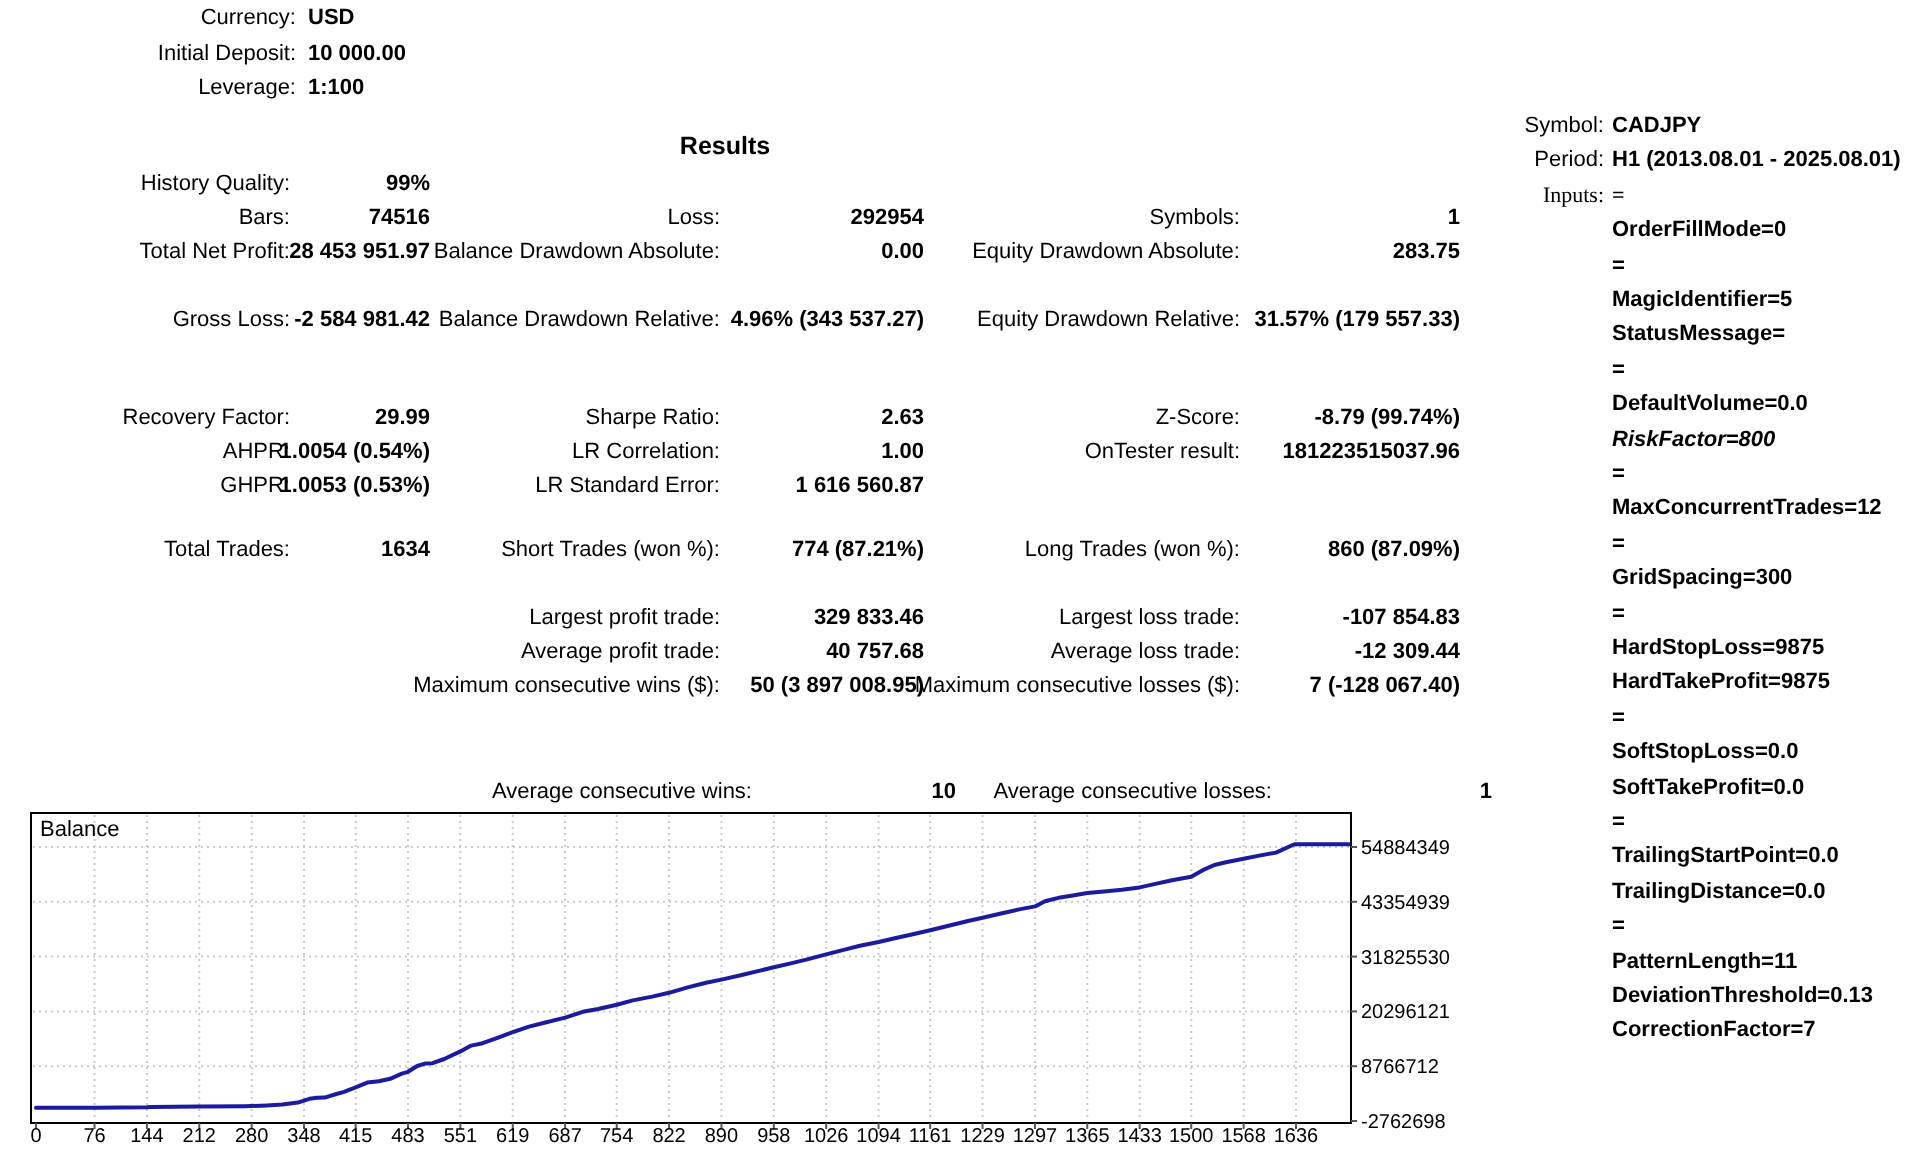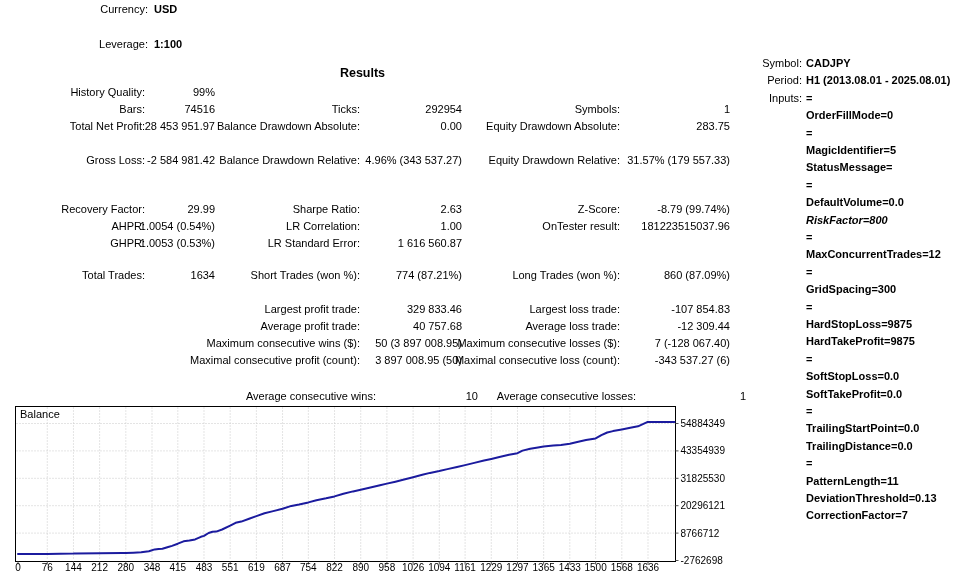--- a/index.html
+++ b/index.html
@@ -18,21 +18,21 @@
   
   #results-title{
     position:absolute;left:280px;top:66px;width:165px;text-align:center;
     font-weight:bold;font-size:12.5px;
   }
   
   #stats{position:absolute;left:0;top:0;width:960px;height:400px;}
   .stat-row{position:absolute;left:0;width:960px;height:17px;}
   .cell{position:absolute;top:0;white-space:nowrap;}
   .lab{ }
-  .val{font-weight:normal;padding-left:48px;}
+  .val{font-weight:bold;padding-left:48px;}
   .c0{right:815px;}
   .c1{right:745px;}
   .c2{right:600px;}
   .c3{right:498px;}
   .c4{right:340px;}
   .c5{right:230px;}
   
   #sidebar{position:absolute;left:0;top:0;width:853px;height:577px;}
   .sb-l{right:158px;}
   .sb-v{left:806px;}
@@ -41,37 +41,41 @@
   #chart{position:absolute;left:0;top:400px;width:760px;height:177px;}
 </style>
 </head>
 <body>
 
 <div id="account" class="abs" style="left:0;top:0;width:400px;height:55px;">
     <div class="kv-row" style="top: 3px;">
       <span class="kv-label acc-l">Currency:</span>
       <span class="kv-value acc-v">USD</span>
     </div>
+    <div class="kv-row" style="top: 20.5px;">
+      <span class="kv-label acc-l">Initial Deposit:</span>
+      <span class="kv-value acc-v">10 000.00</span>
+    </div>
     <div class="kv-row" style="top: 38px;">
       <span class="kv-label acc-l">Leverage:</span>
       <span class="kv-value acc-v">1:100</span>
     </div>
   </div>
 
 <div id="results-title">Results</div>
 
 <div id="stats">
     <div class="stat-row" style="top: 86px;">
       <span class="cell c0 lab">History Quality:</span>
       <span class="cell c1 val">99%</span>
     </div>
     <div class="stat-row" style="top: 103px; text-align: center;">
       <span class="cell c0 lab">Bars:</span>
       <span class="cell c1 val">74516</span>
-      <span class="cell c2 lab">Ticks:</span>
+      <span class="cell c2 lab">Loss:</span>
       <span class="cell c3 val">292954</span>
       <span class="cell c4 lab">Symbols:</span>
       <span class="cell c5 val">1</span>
     </div>
     <div class="stat-row" style="top: 120px;">
       <span class="cell c0 lab">Total Net Profit:</span>
       <span class="cell c1 val">28 453 951.97</span>
       <span class="cell c2 lab">Balance Drawdown Absolute:</span>
       <span class="cell c3 val">0.00</span>
       <span class="cell c4 lab">Equity Drawdown Absolute:</span>
@@ -126,44 +130,38 @@
       <span class="cell c3 val">40 757.68</span>
       <span class="cell c4 lab">Average loss trade:</span>
       <span class="cell c5 val">-12 309.44</span>
     </div>
     <div class="stat-row" style="top: 337px;">
       <span class="cell c2 lab">Maximum consecutive wins ($):</span>
       <span class="cell c3 val">50 (3 897 008.95)</span>
       <span class="cell c4 lab">Maximum consecutive losses ($):</span>
       <span class="cell c5 val">7 (-128 067.40)</span>
     </div>
-    <div class="stat-row" style="top: 354px;">
-      <span class="cell c2 lab">Maximal consecutive profit (count):</span>
-      <span class="cell c3 val">3 897 008.95 (50)</span>
-      <span class="cell c4 lab">Maximal consecutive loss (count):</span>
-      <span class="cell c5 val">-343 537.27 (6)</span>
-    </div>
     <div class="stat-row" style="top: 390px; margin-left: 16px;">
       <span class="cell c2 lab">Average consecutive wins:</span>
       <span class="cell c3 val">10</span>
       <span class="cell c4 lab">Average consecutive losses:</span>
       <span class="cell c5 val">1</span>
     </div>
   </div>
 
 <div id="sidebar">
     <div class="kv-row" style="top: 57px;">
       <span class="kv-label sb-l">Symbol:</span>
       <span class="kv-value sb-v">CADJPY</span>
     </div>
     <div class="kv-row" style="top: 74.4px;">
       <span class="kv-label sb-l">Period:</span>
       <span class="kv-value sb-v">H1 (2013.08.01 - 2025.08.01)</span>
     </div>
-    <div class="kv-row" style="top: 91.8px;">
+    <div class="kv-row" style="top: 91.8px; font-family: Liberation Serif, serif;">
       <span class="kv-label sb-l">Inputs:</span>
       <span class="kv-value sb-v">=</span>
     </div>
     <div class="sb-input" style="top: 109.2px;">OrderFillMode=0</div>
     <div class="sb-input" style="top: 126.6px;">=</div>
     <div class="sb-input" style="top: 144px;">MagicIdentifier=5</div>
     <div class="sb-input" style="top: 161.4px;">StatusMessage=</div>
     <div class="sb-input" style="top: 178.8px;">=</div>
     <div class="sb-input" style="top: 196.2px;">DefaultVolume=0.0</div>
     <div class="sb-input" style="top: 213.6px; font-style: italic;">RiskFactor=800</div>

